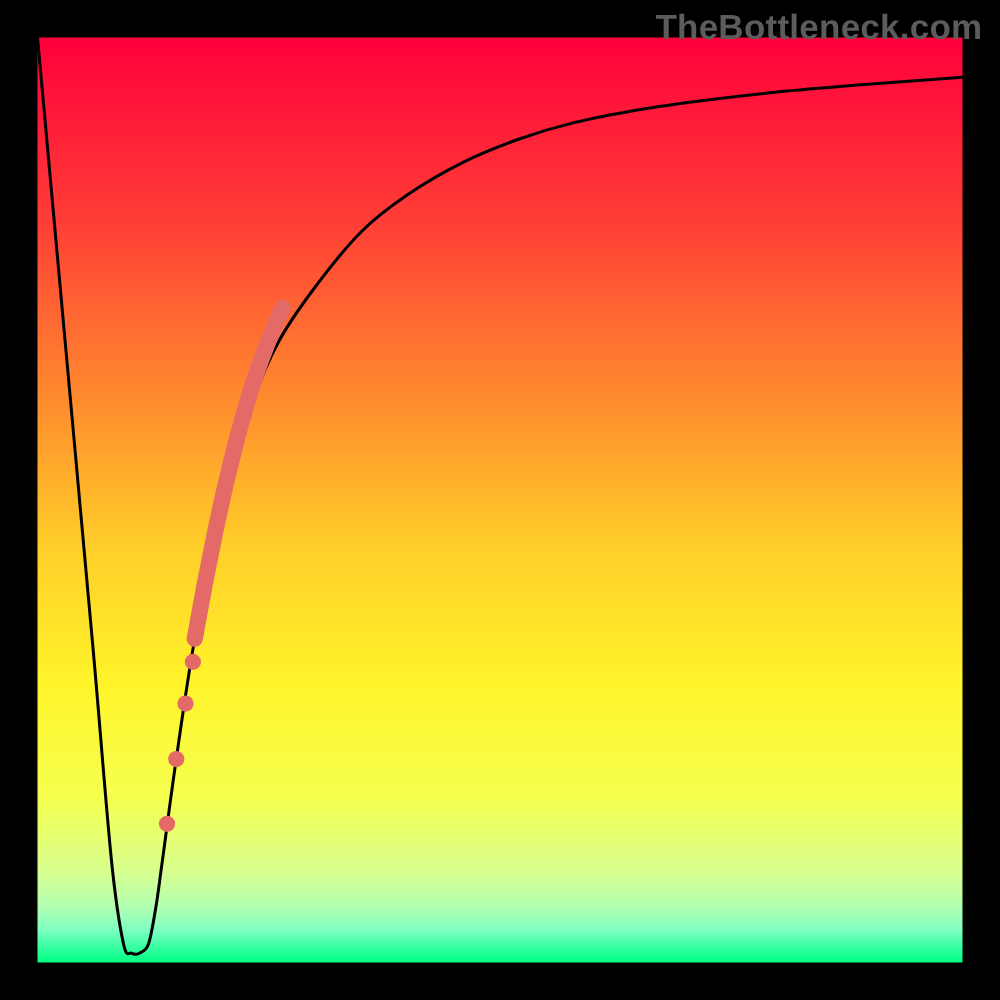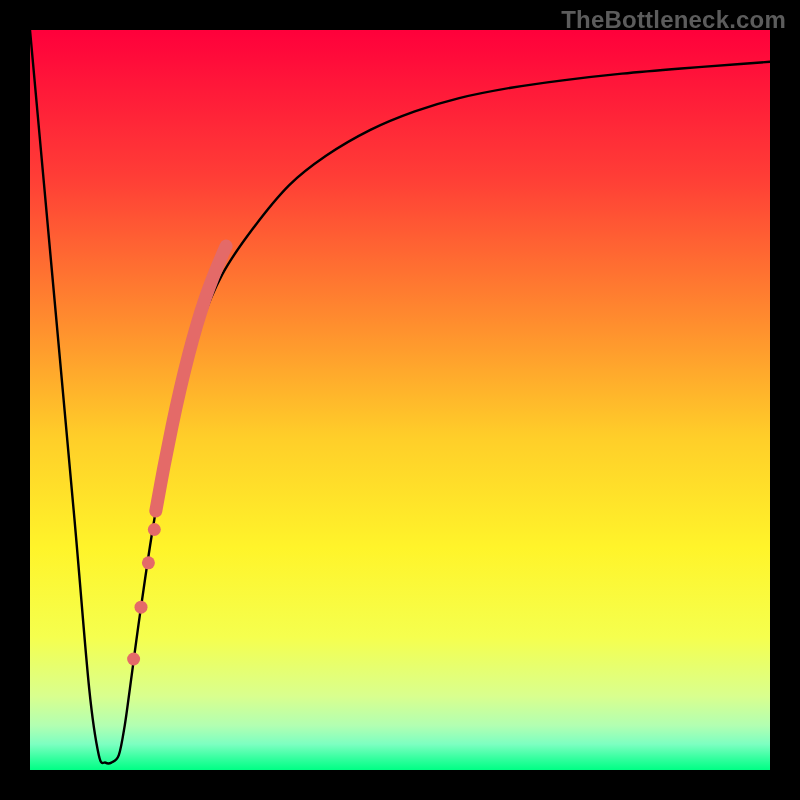--- a/index.html
+++ b/index.html
@@ -14,21 +14,21 @@
     width: 800px;
     height: 800px;
     background: #000;
     position: relative;
   }
   .watermark {
     position: absolute;
     top: 6px;
     right: 14px;
     font-family: Arial, Helvetica, sans-serif;
-    font-size: 24px;
+    font-size: 28px;
     font-weight: bold;
     color: #5c5c5c;
     letter-spacing: 0.2px;
   }
   svg {
     display: block;
   }
 </style>
 </head>
 <body>

